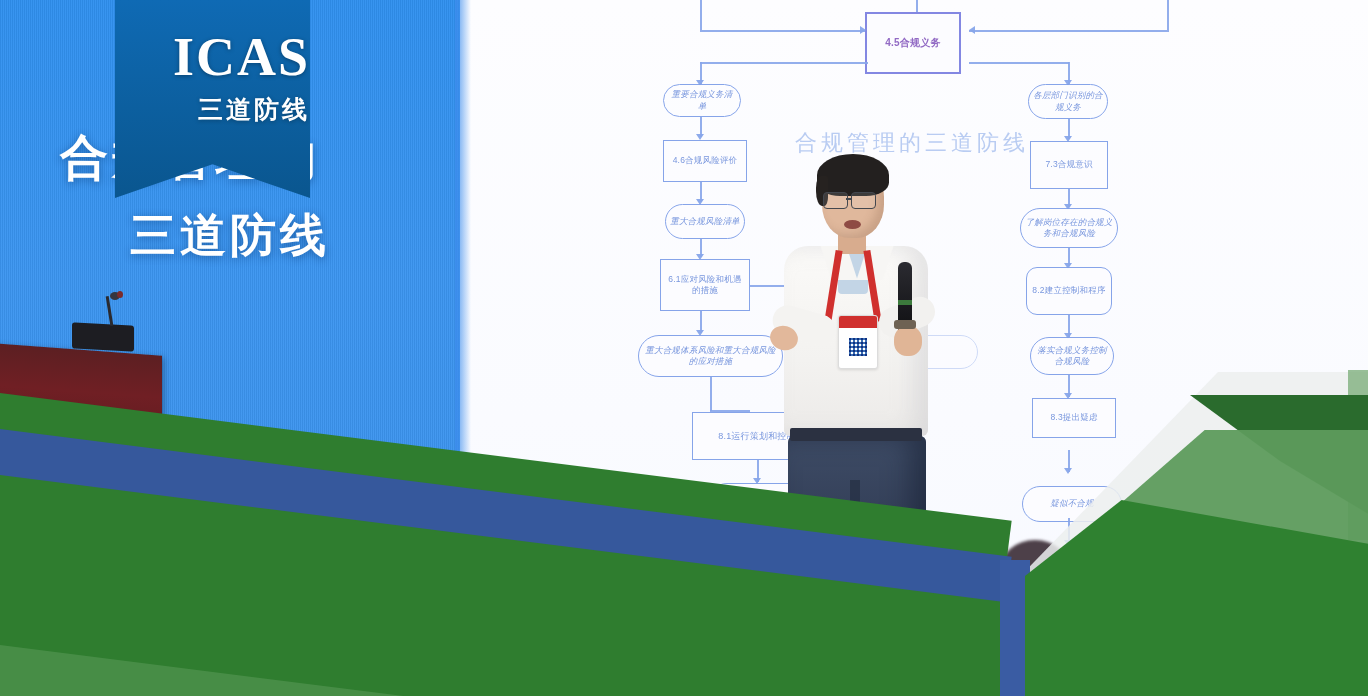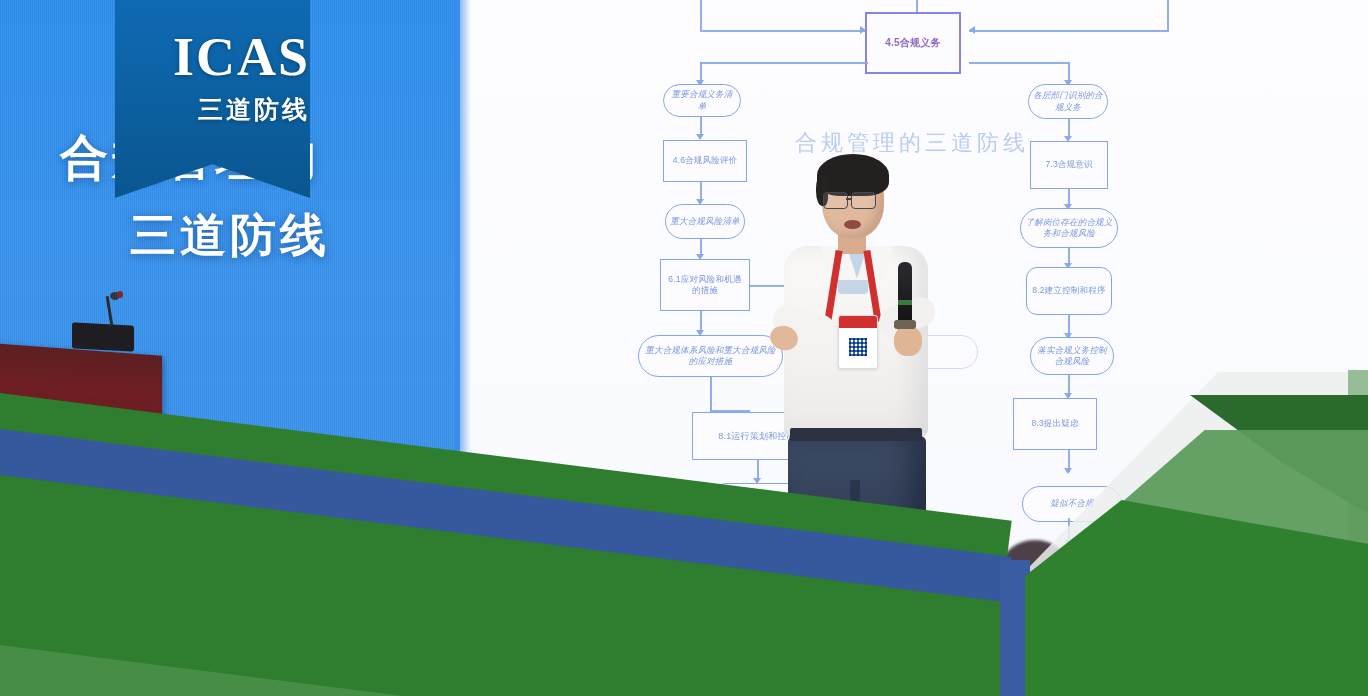--- a/index.html
+++ b/index.html
@@ -373,21 +373,21 @@
     <div class="arrow" style="left:604px;top:263px;"></div>
 
     <div class="node" style="left:566px;top:267px;width:86px;height:48px;border-radius:11px;">8.2建立控制和程序</div>
     <div class="conn v" style="left:608px;top:315px;height:22px;"></div>
     <div class="arrow" style="left:604px;top:333px;"></div>
 
     <div class="node rounded" style="left:570px;top:337px;width:84px;height:38px;">落实合规义务控制合规风险</div>
     <div class="conn v" style="left:608px;top:375px;height:22px;"></div>
     <div class="arrow" style="left:604px;top:393px;"></div>
 
-    <div class="node" style="left:553px;top:398px;width:84px;height:52px;">8.3提出疑虑</div>
+    <div class="node" style="left:572px;top:398px;width:84px;height:40px;">8.3提出疑虑</div>
     <div class="conn v" style="left:608px;top:450px;height:22px;"></div>
     <div class="arrow" style="left:604px;top:468px;"></div>
 
     <div class="node rounded" style="left:562px;top:486px;width:100px;height:36px;">疑似不合规</div>
     <div class="conn v" style="left:608px;top:518px;height:26px;"></div>
     <div class="arrow" style="left:604px;top:540px;"></div>
 
     <div class="node rounded" style="left:440px;top:335px;width:78px;height:34px;opacity:.35;"></div>
   </div>
 

